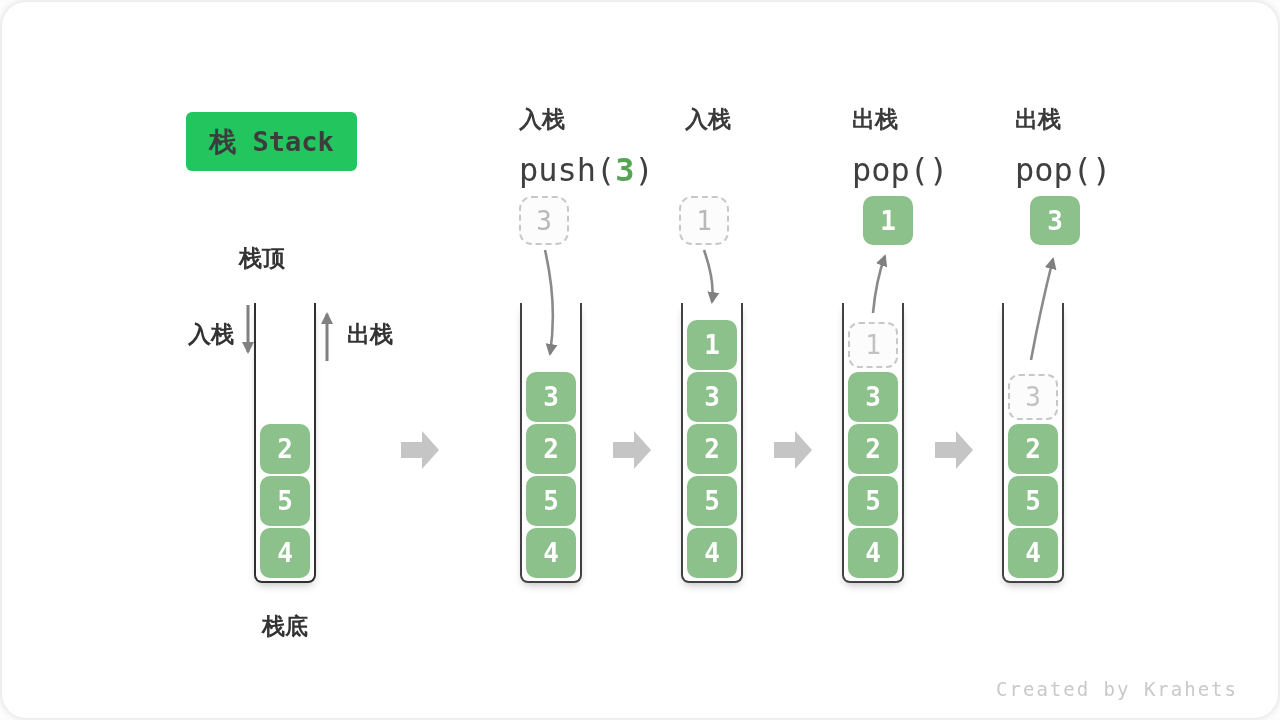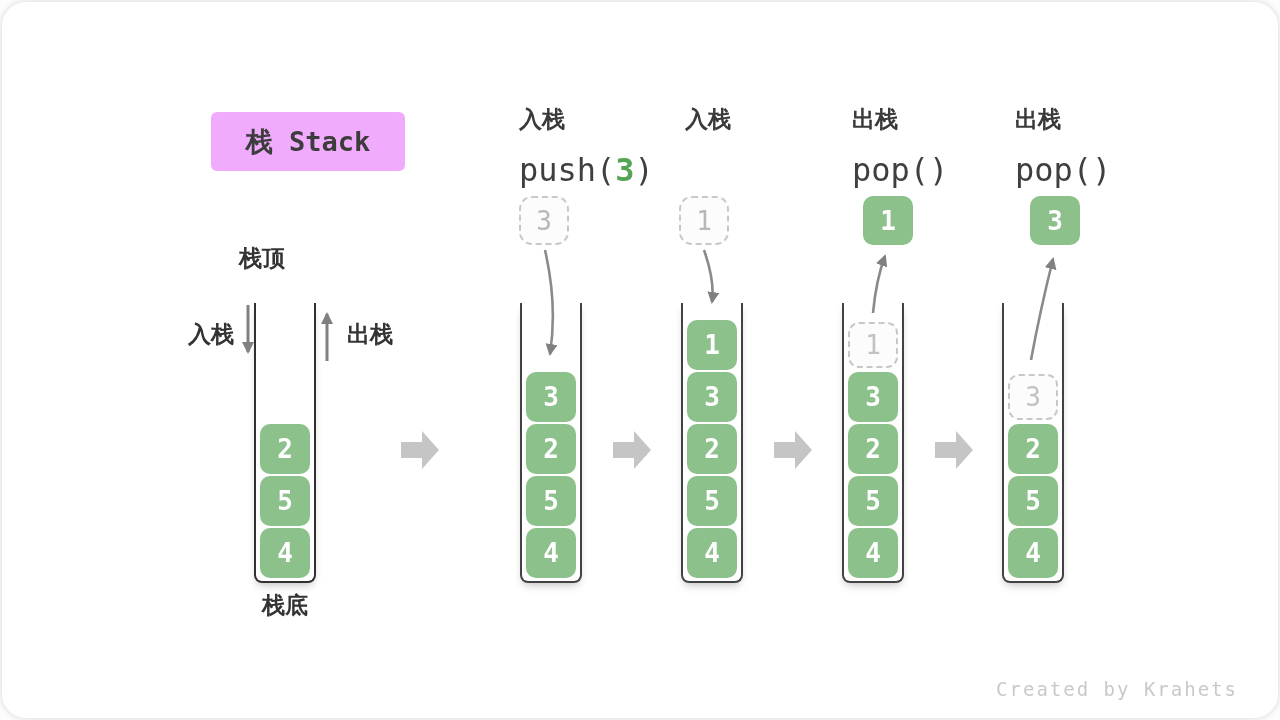--- a/index.html
+++ b/index.html
@@ -6,41 +6,40 @@
   .card{
     position:relative;width:1276px;height:716px;margin:2px;
     background:#ffffff;border-radius:24px;
     box-shadow:0 0 7px rgba(0,0,0,0.16);
     font-family:"DejaVu Sans","Liberation Sans",sans-serif;
     overflow:hidden;
   }
   .abs{position:absolute;}
   
   .title-box{
-    left:184px;top:110px;width:194px;height:59px;
-    background:#f0abfc;border-radius:6px;
+    left:184px;top:110px;width:171px;height:59px;
+    background:#22c55e;border-radius:6px;
     display:flex;align-items:center;justify-content:center;
     font-size:27px;font-weight:bold;color:#3c3c3c;
     font-family:"DejaVu Sans Mono","DejaVu Sans",monospace;
-    margin-left:25px;
   }
   
   .op{width:170px;}
   .op-label{font-size:23px;font-weight:bold;color:#3a3a3a;line-height:1;}
   .op-code{
     margin-top:23px;font-size:32px;color:#3f3f3f;line-height:1;
     font-family:"DejaVu Sans Mono","Liberation Mono",monospace;
   }
   .op-code .green{color:#55a555;font-weight:bold;}
   .op1{left:517px;top:106px;} .op2{left:683px;top:106px;}
   .op3{left:850px;top:106px;} .op4{left:1013px;top:106px;}
   
   .side-label{font-size:23px;font-weight:bold;color:#333;line-height:1;}
   .lbl-top{left:237px;top:245px;width:92px;text-align:left;}
-  .lbl-bottom{left:237px;top:592px;width:92px;text-align:center;}
+  .lbl-bottom{left:237px;top:613px;width:92px;text-align:center;}
   .lbl-push{left:140px;top:321px;width:92px;text-align:right;}
   .lbl-pop{left:345px;top:321px;width:92px;text-align:left;}
   
   .stack{
     position:absolute;top:301px;height:280px;width:62px;
     border-left:2px solid #424242;border-right:2px solid #424242;
     border-bottom:2.5px solid #424242;border-radius:0 0 8px 8px;
     box-sizing:border-box;
     display:flex;flex-direction:column;justify-content:flex-end;align-items:center;
     gap:2px;padding-bottom:3px;

